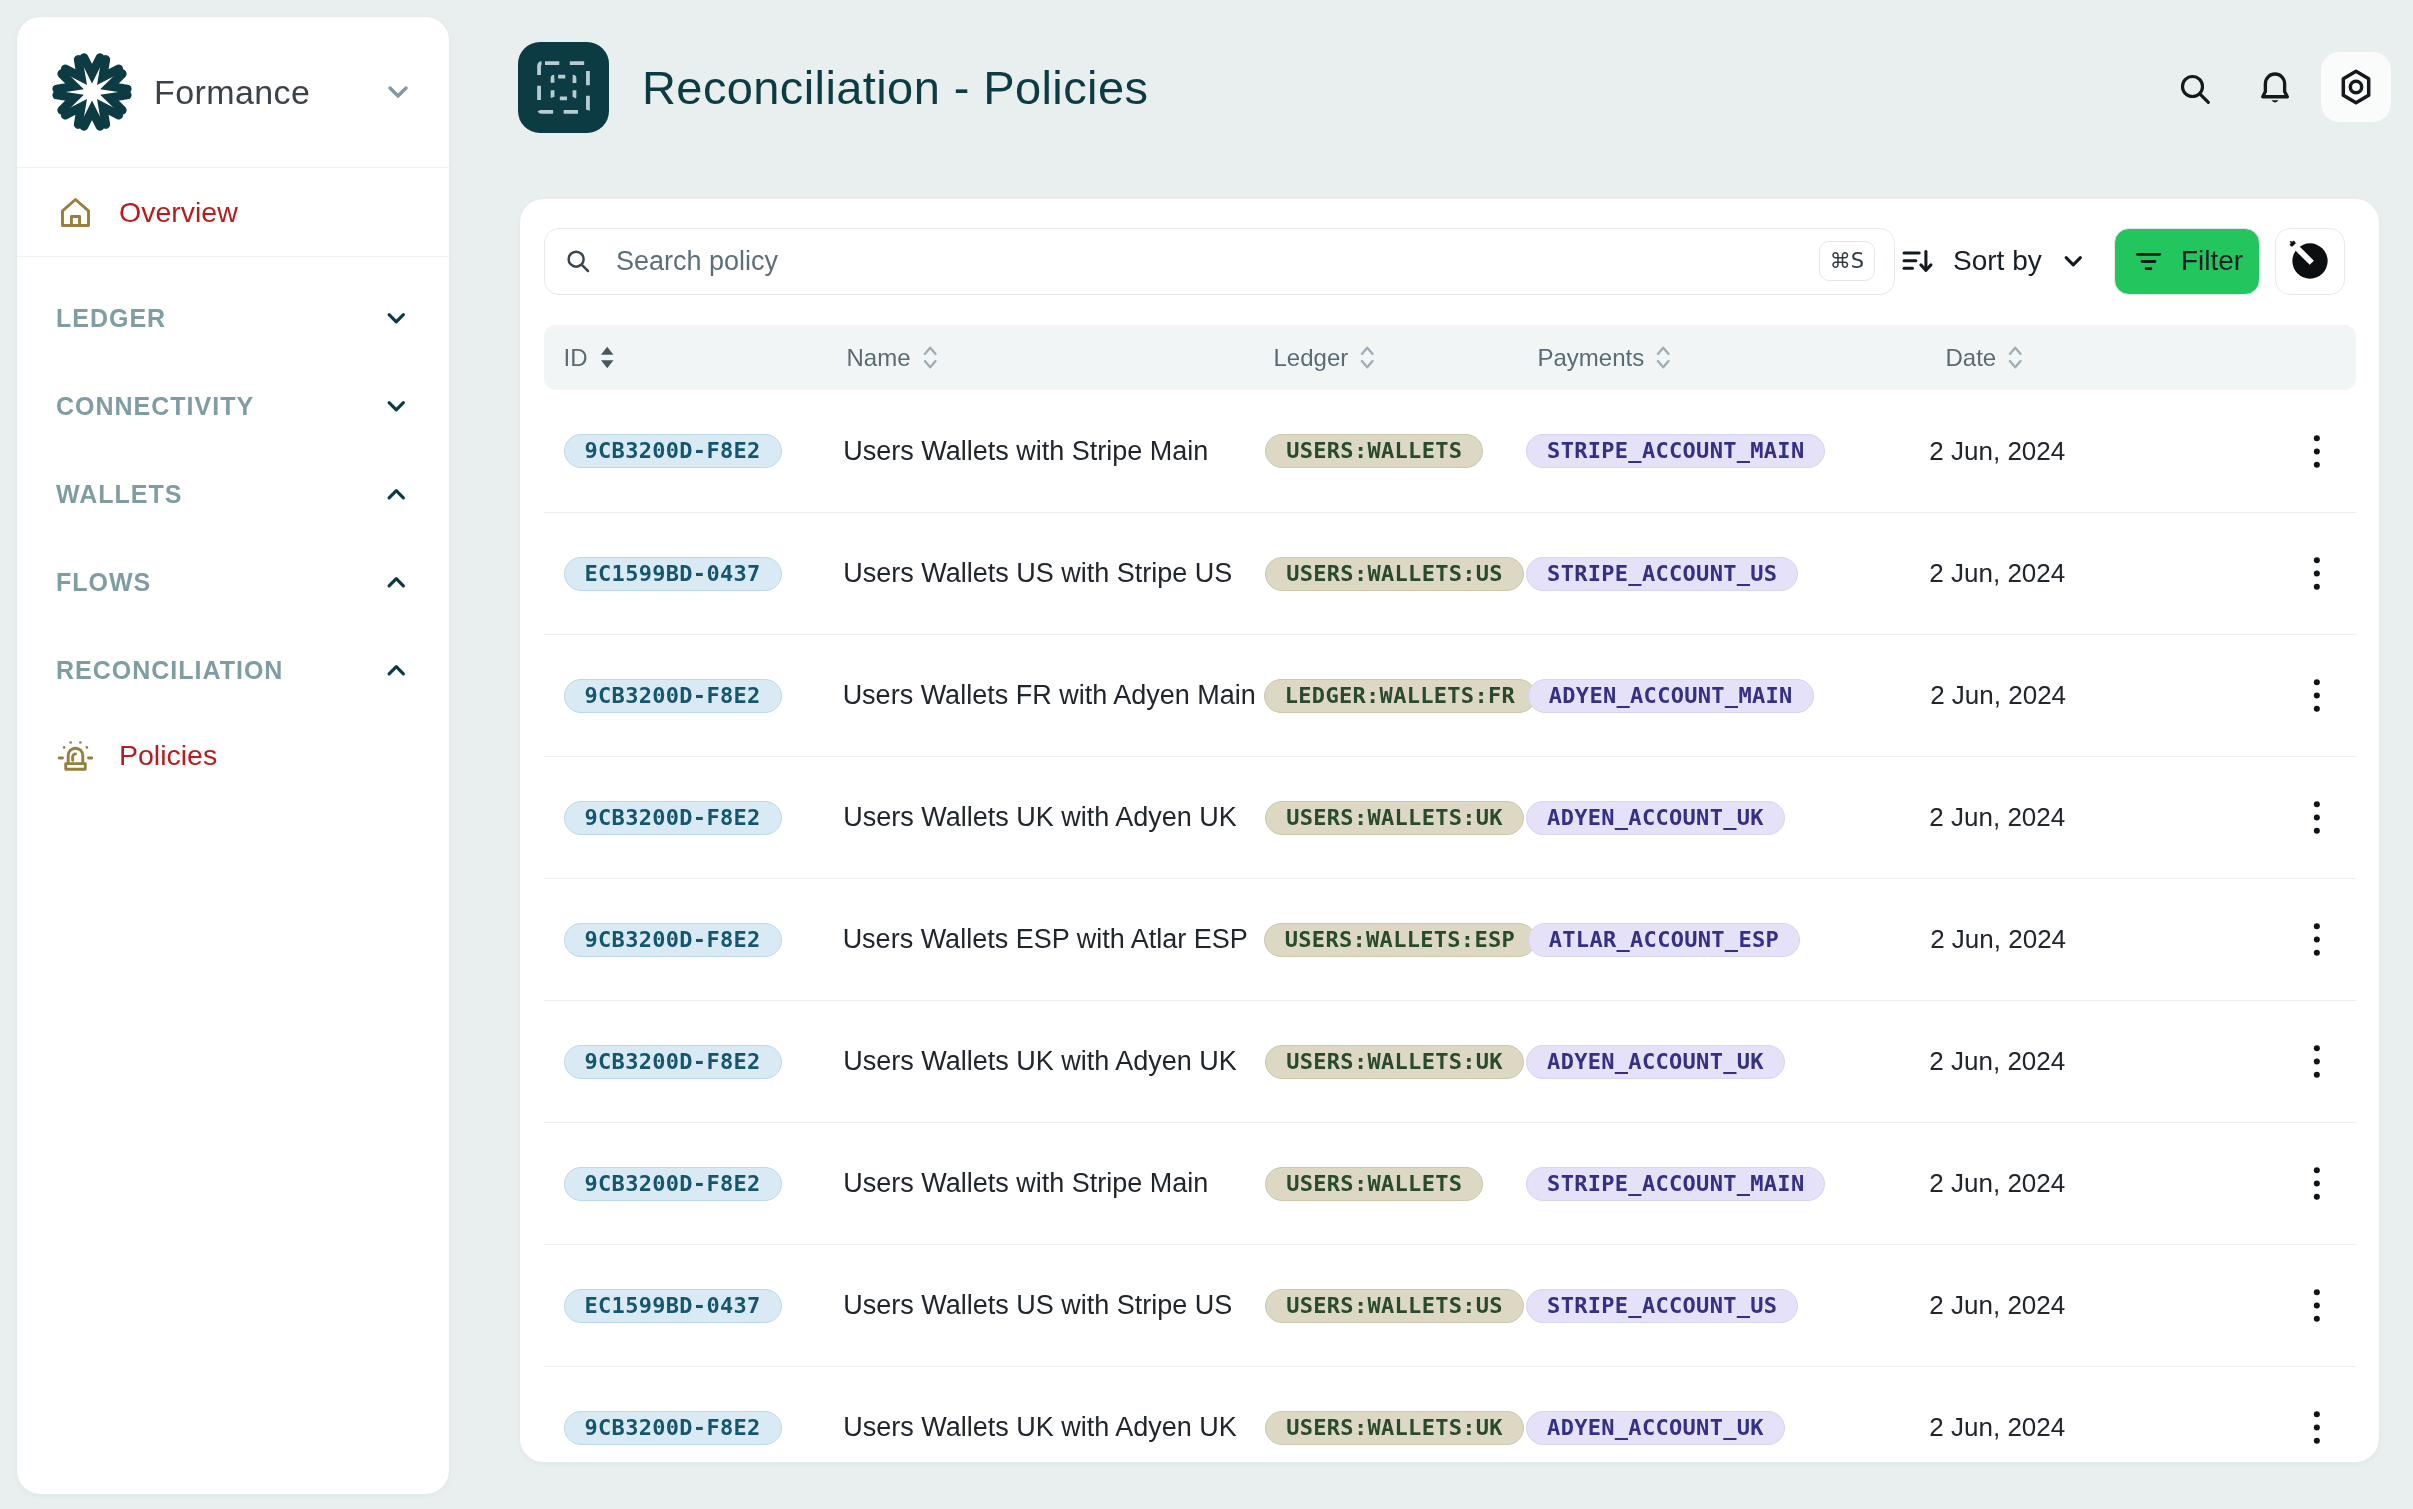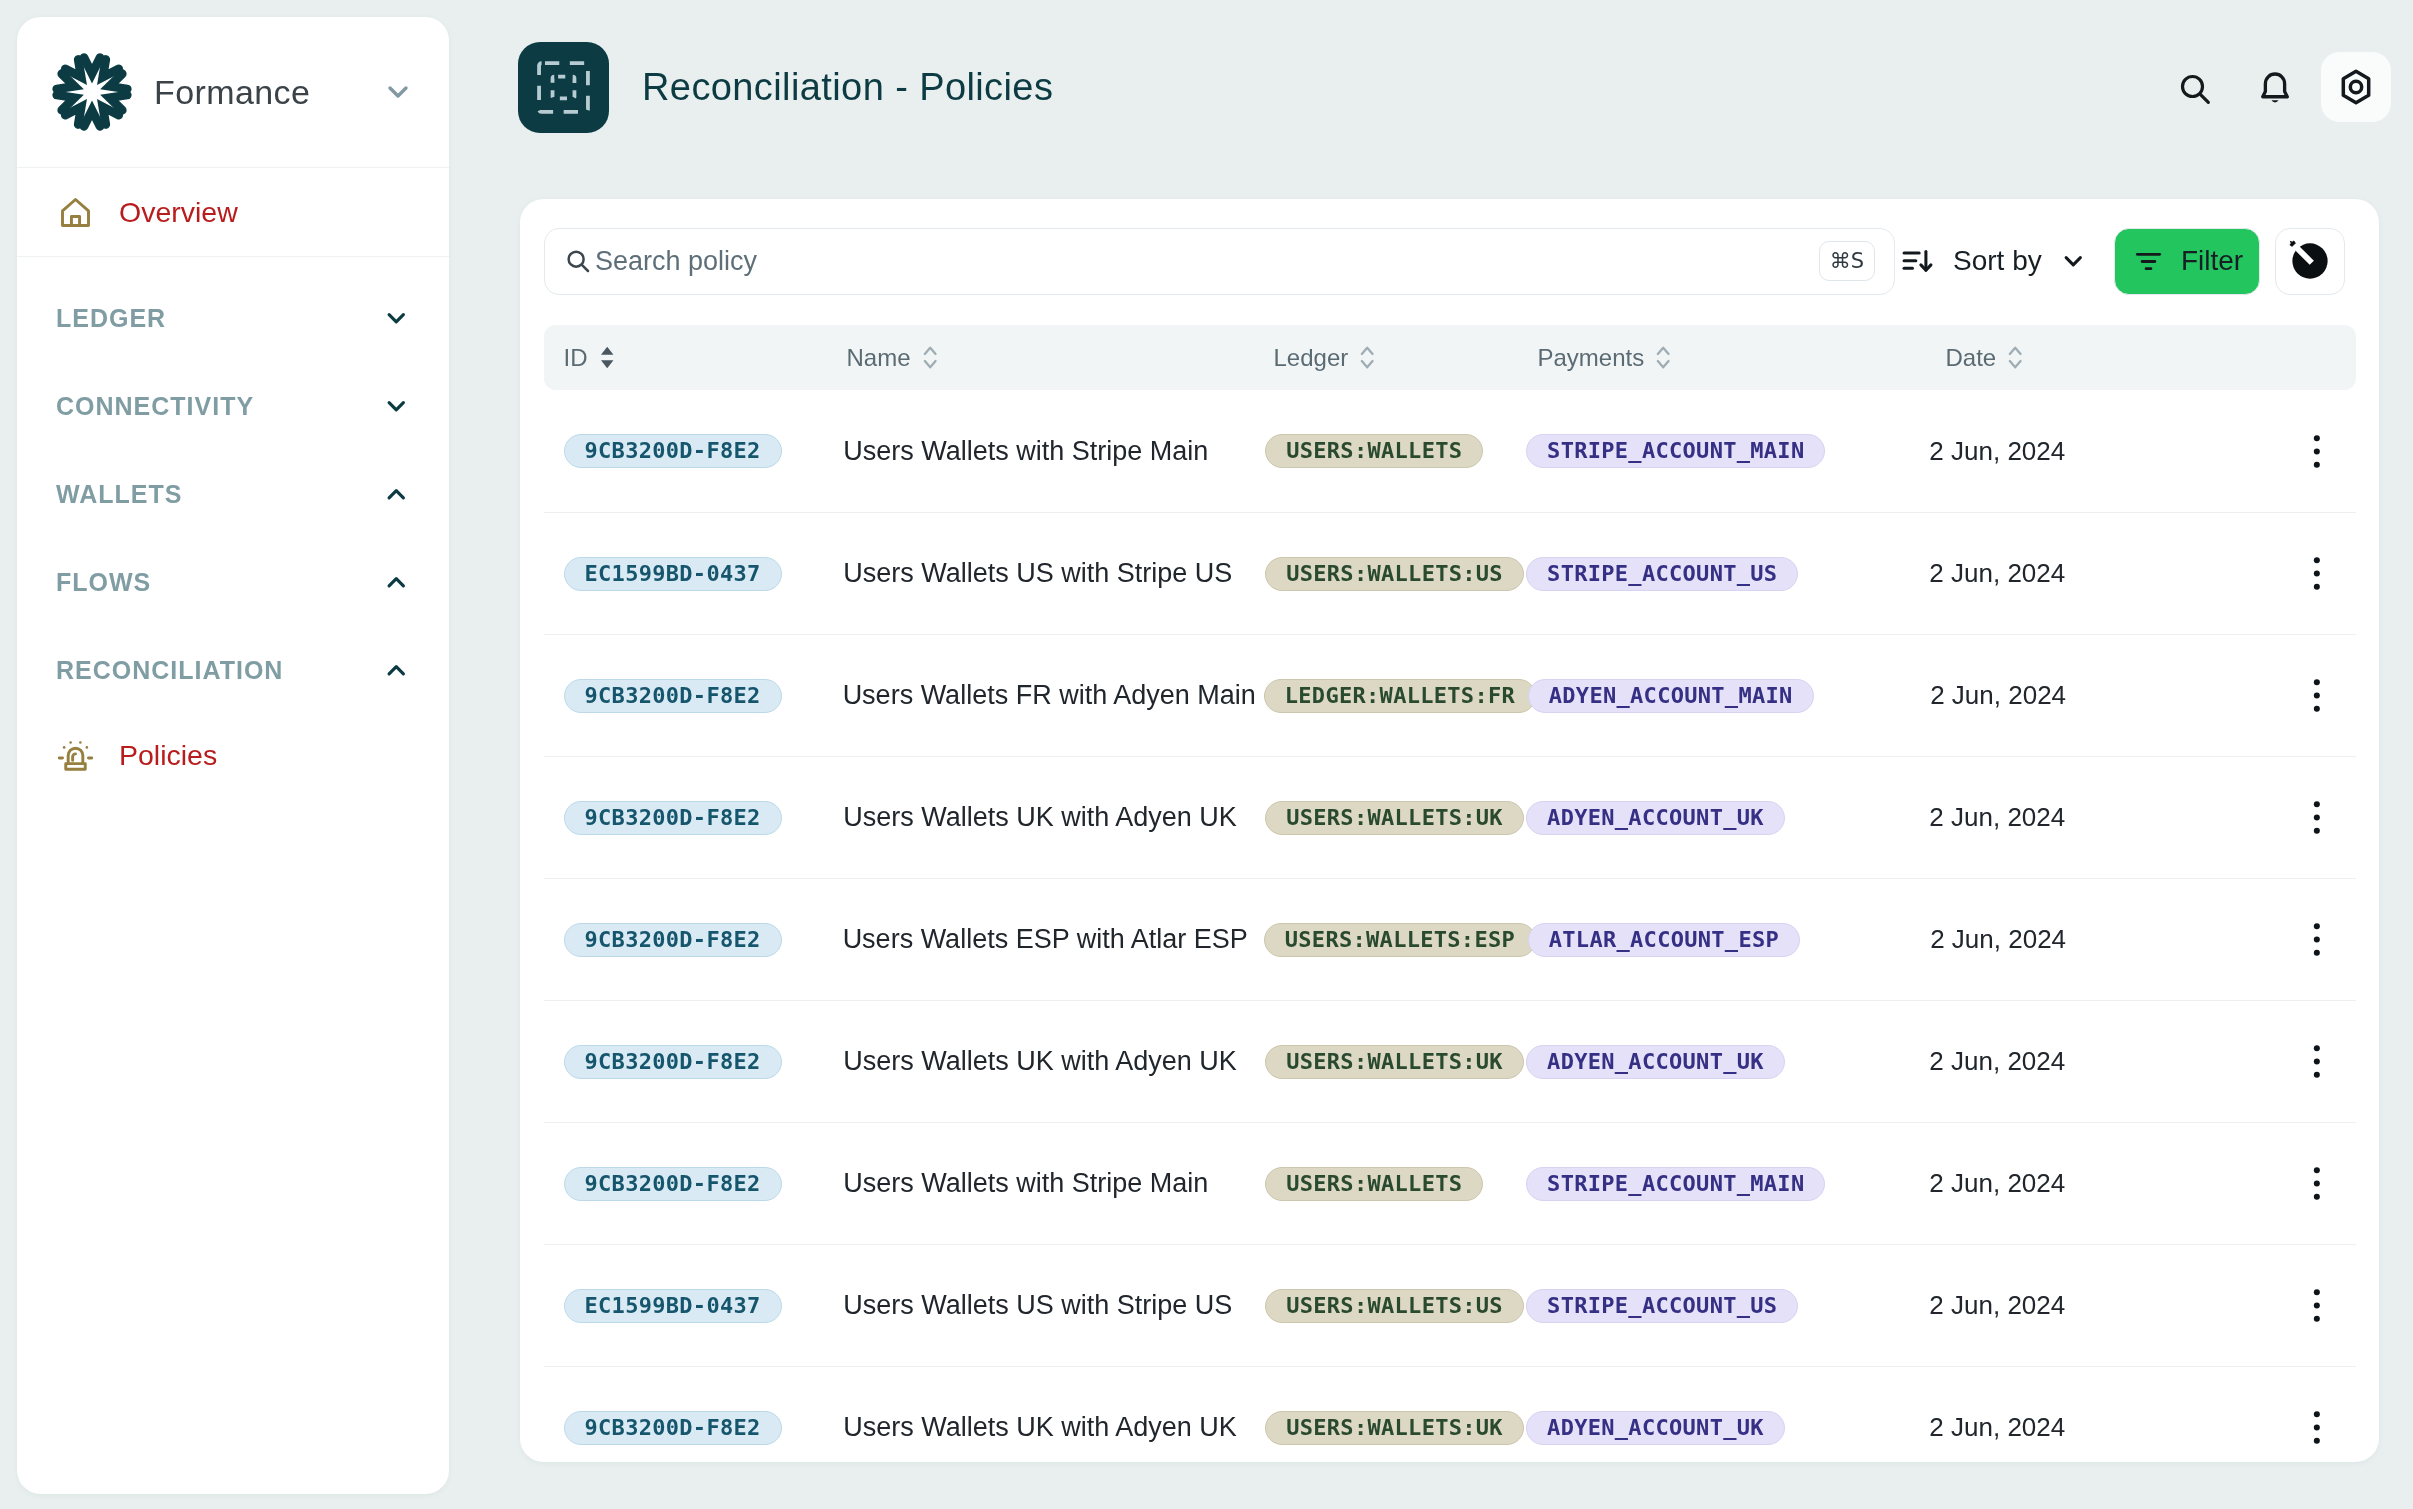--- a/index.html
+++ b/index.html
@@ -24,30 +24,30 @@
   .overview-row{display:flex;align-items:center;height:89px;padding:0 39px;border-bottom:1.7px solid #eef2f3;cursor:pointer}
   .overview-row .label,.child-item .label{margin-left:24px;font-size:28.5px;color:#b91c1c}
   .sections{padding:17px 39px 0}
   .section-header{display:flex;align-items:center;height:88px;cursor:pointer}
   .section-header .label{flex:1;font-size:25px;font-weight:700;letter-spacing:1px;color:var(--section_label)}
   .section-header .chev{color:var(--brand_teal)}
   .child-item{display:flex;align-items:center;height:82px;cursor:pointer}
 
   
   .page-icon{position:absolute;left:518px;top:42px;width:91px;height:91px}
-  .page-title{position:absolute;left:642px;top:42px;height:91px;display:flex;align-items:center;font-size:38px;font-weight:500;color:var(--brand_teal);letter-spacing:0.4px}
+  .page-title{position:absolute;left:642px;top:42px;height:91px;display:flex;align-items:center;font-size:47px;font-weight:500;color:var(--brand_teal);letter-spacing:0.4px}
   .top-icon{position:absolute;width:40px;height:40px;cursor:pointer;color:#14191d}
   .top-icon.search{left:2175px;top:69px}
   .top-icon.bell{left:2254px;top:67px}
   .settings-btn{position:absolute;left:2321px;top:52px;width:70px;height:70px;border-radius:18.4px;background:#fafcfc;display:flex;align-items:center;justify-content:center;cursor:pointer;color:#14191d}
 
   
   .content-card{position:absolute;left:520px;top:199px;width:1859px;height:1263px;background:var(--card_bg);border-radius:23.5px;overflow:hidden;box-shadow:0 1.7px 6.7px rgba(13,59,67,.04)}
   .searchbar{position:absolute;left:23.5px;top:28.5px;width:1351px;height:67px;border:1.7px solid var(--border);border-radius:15px;display:flex;align-items:center;padding:0 18.4px;background:#fff}
-  .searchbar input{flex:1;border:none;outline:none;font-size:27px;color:var(--text_primary);margin-left:2px;font-family:"Liberation Sans",sans-serif;background:transparent}
+  .searchbar input{flex:1;border:none;outline:none;font-size:27px;color:var(--text_primary);margin-left:23px;font-family:"Liberation Sans",sans-serif;background:transparent}
   .searchbar input::placeholder{color:#5e6f79}
   .kbd{border:1.7px solid #dfe6e9;border-radius:10px;padding:6.7px 10px;font-size:21px;color:#2f3a41;font-family:"DejaVu Sans",sans-serif;background:#fff}
   .sortby{position:absolute;left:1379px;top:28.5px;height:67px;display:flex;align-items:center;gap:17px;cursor:pointer;color:#14191d}
   .sortby .label{font-size:28px;color:#171f24}
   .filter-btn{position:absolute;left:1594px;top:28.5px;width:146px;height:67px;border:1.7px solid var(--border);border-radius:15px;display:flex;align-items:center;justify-content:center;gap:15px;cursor:pointer;background:#22c55e;color:#14191d}
   .filter-btn .label{font-size:28px;color:#171f24}
   .edit-btn{position:absolute;left:1755px;top:28.5px;width:70px;height:67px;border:1.7px solid var(--border);border-radius:15px;display:flex;align-items:center;justify-content:center;cursor:pointer;background:#fff}
 
   
   .table{position:absolute;left:23.5px;top:126px;width:1812px}

